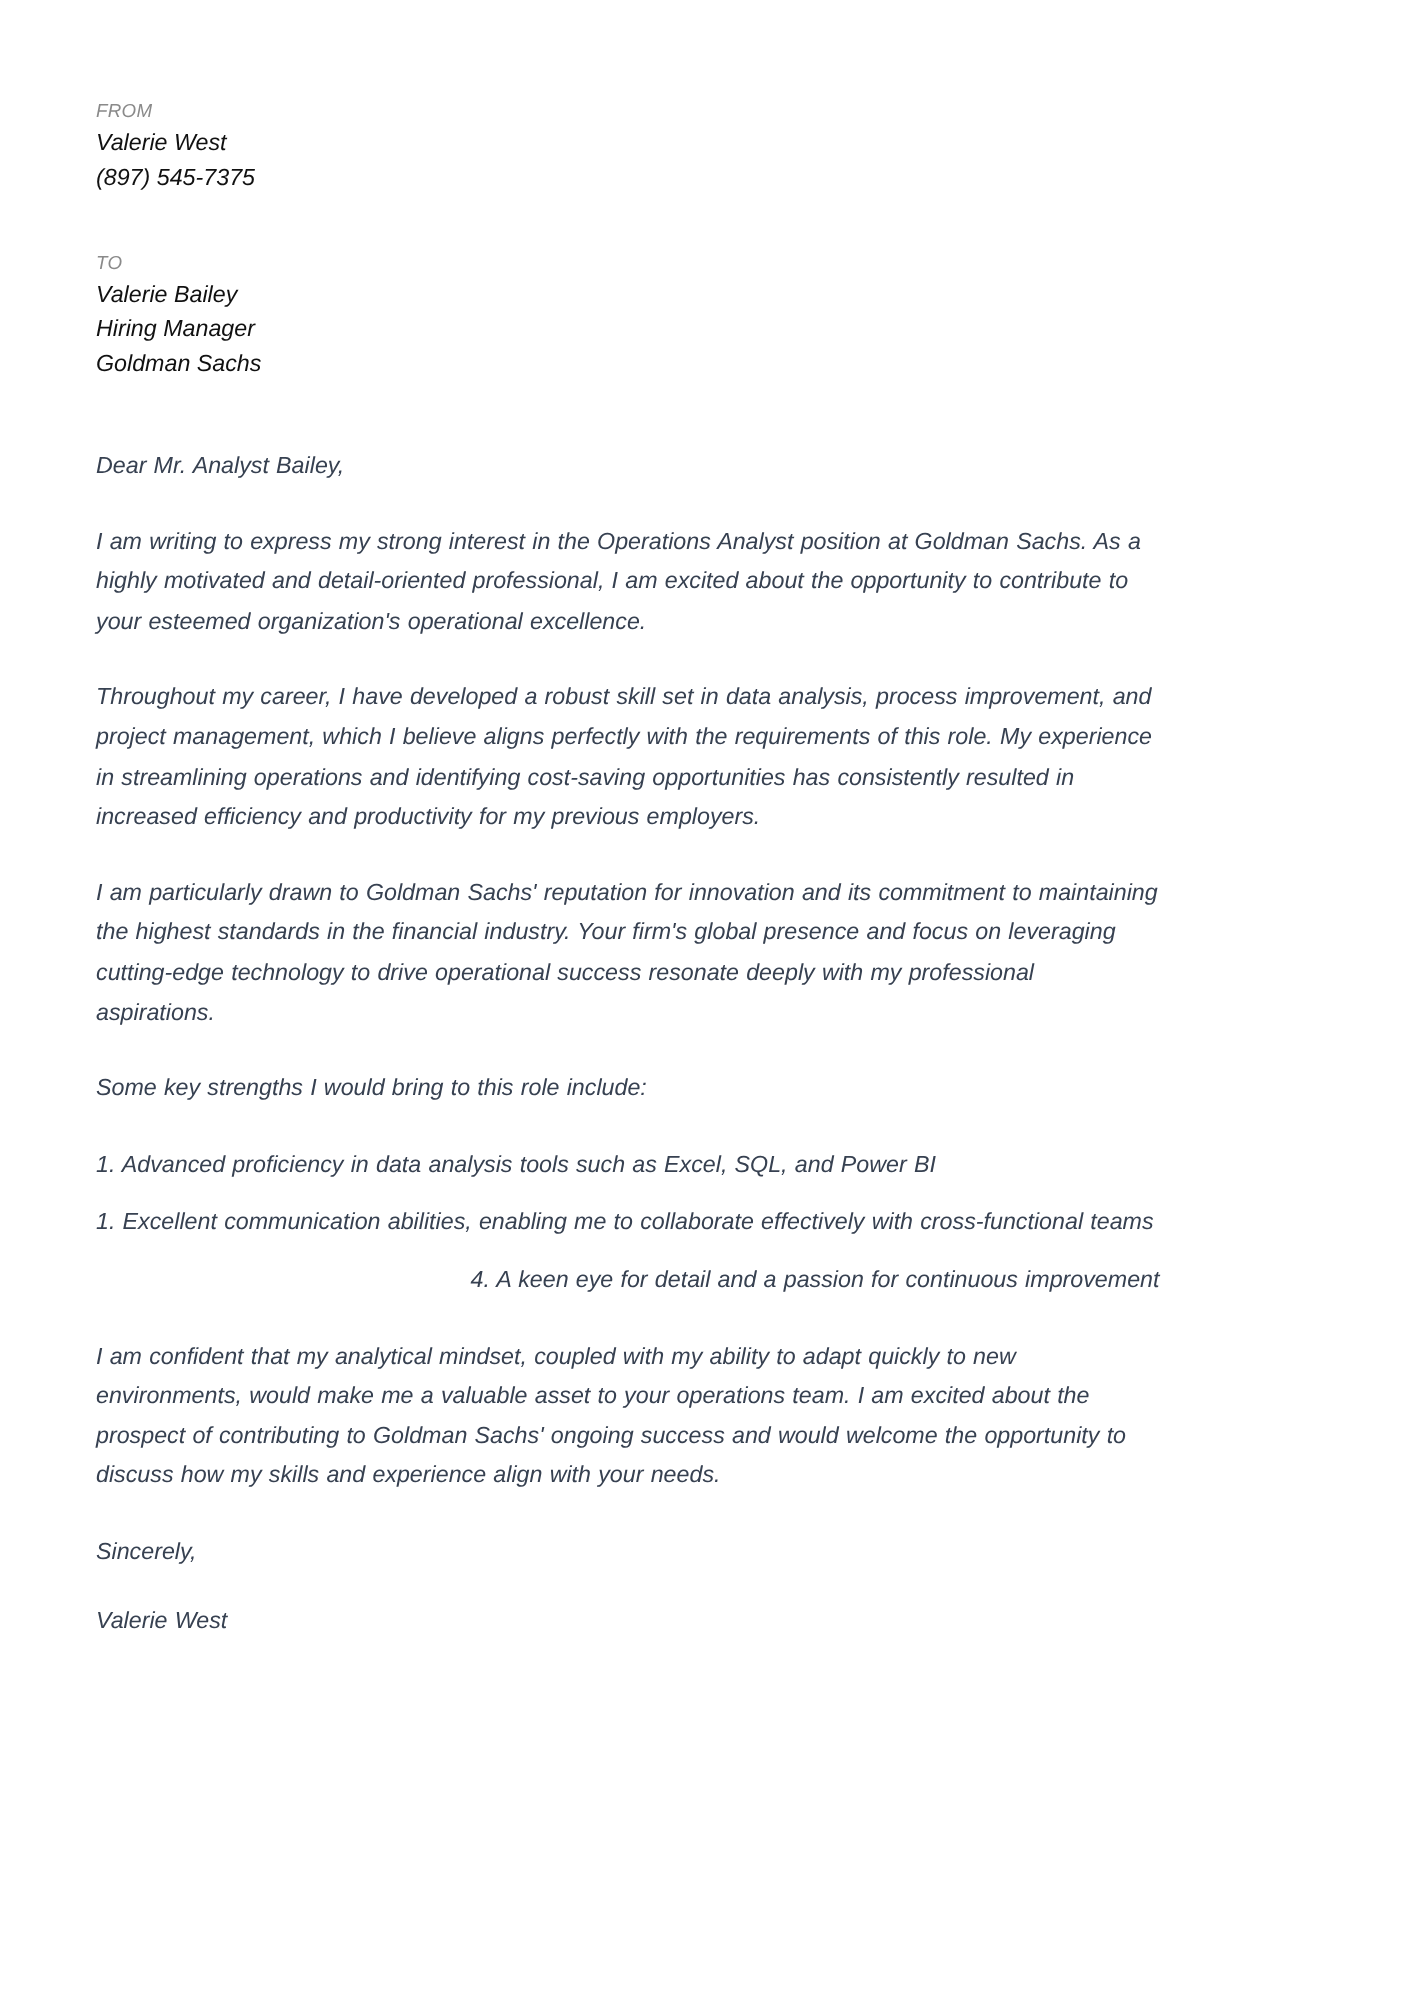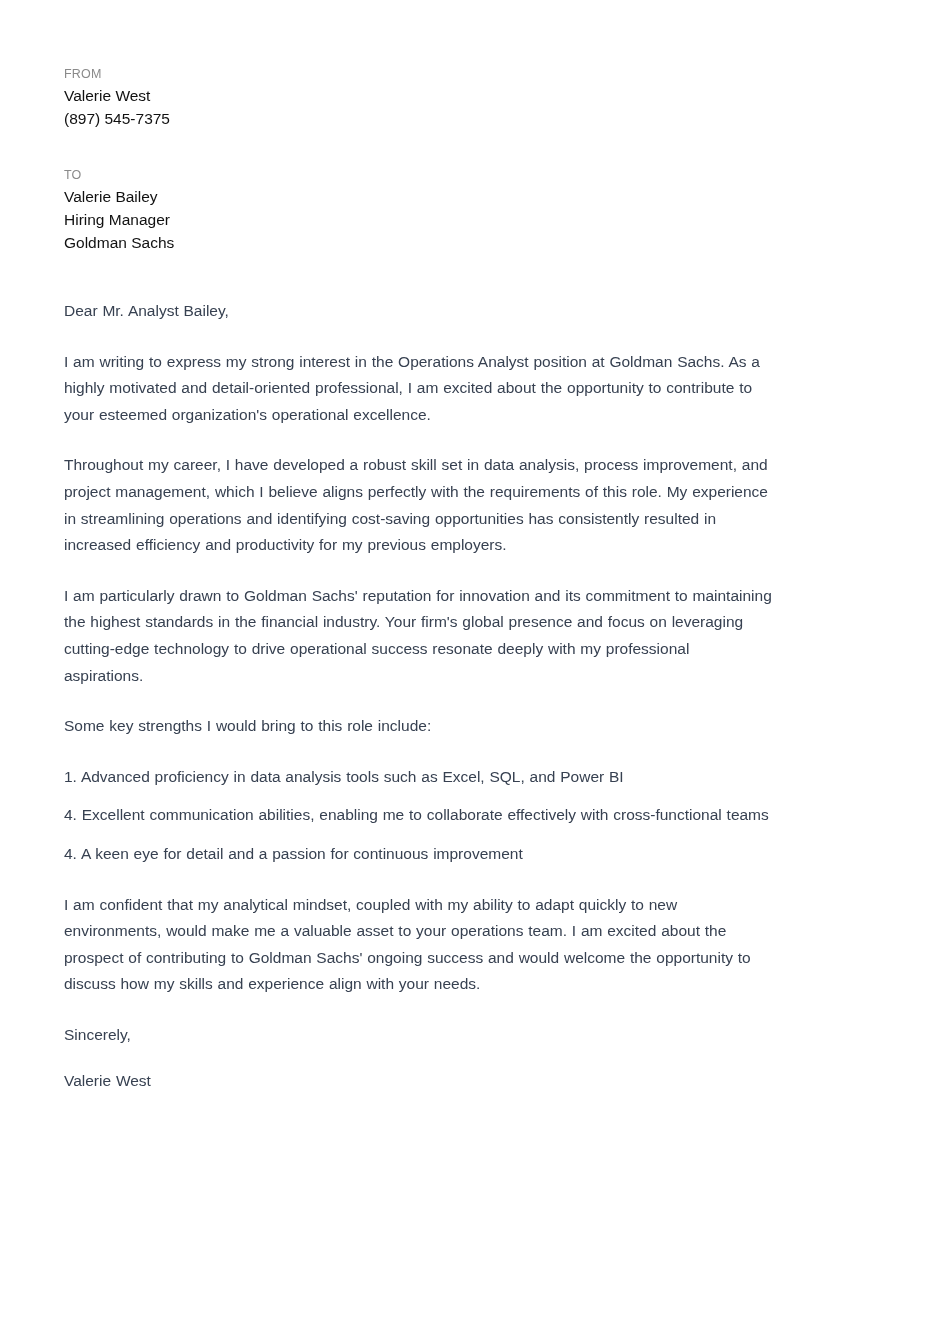--- a/index.html
+++ b/index.html
@@ -11,20 +11,21 @@
       width: 940px;
       height: 1329px;
       overflow: hidden;
       font-family: "Liberation Sans", sans-serif;
     }
     .page {
       position: relative;
       padding: 66px 36px 0 64px;
       box-sizing: border-box;
       width: 809px;
+      font-style: italic;
     }
     .block-label {
       font-size: 12.5px;
       color: #8a8a8a;
       letter-spacing: 0.2px;
       line-height: 16px;
       margin: 0 0 2px 0;
       text-transform: uppercase;
     }
     .contact-line {
@@ -39,21 +40,21 @@
       font-size: 15.5px;
       color: #374151;
       line-height: 26.6px;
       margin: 0;
       word-spacing: 0.5px;
     }
     .salutation { margin-bottom: 24px; }
     .para { margin-bottom: 24px; }
     .strengths-intro { margin-bottom: 24px; }
     .list-item { margin-bottom: 12px; }
-    .list-item.last { margin-bottom: 24px; }
+    .list-item.last { margin-bottom: 24px; text-align: right; }
     .closing { margin-bottom: 20px; }
   </style>
 </head>
 <body>
 
 <div class="page">
 
   <div class="from-block">
     <p class="block-label">FROM</p>
     <p class="contact-line">Valerie West</p>
@@ -71,21 +72,21 @@
     <p class="body-text salutation">Dear Mr. Analyst Bailey,</p>
 
     <p class="body-text para">I am writing to express my strong interest in the Operations Analyst position at Goldman Sachs. As a highly motivated and detail-oriented professional, I am excited about the opportunity to contribute to your esteemed organization's operational excellence.</p>
     <p class="body-text para">Throughout my career, I have developed a robust skill set in data analysis, process improvement, and project management, which I believe aligns perfectly with the requirements of this role. My experience in streamlining operations and identifying cost-saving opportunities has consistently resulted in increased efficiency and productivity for my previous employers.</p>
     <p class="body-text para">I am particularly drawn to Goldman Sachs' reputation for innovation and its commitment to maintaining the highest standards in the financial industry. Your firm's global presence and focus on leveraging cutting-edge technology to drive operational success resonate deeply with my professional aspirations.</p>
 
     <p class="body-text strengths-intro">Some key strengths I would bring to this role include:</p>
 
     <div>
       <p class="body-text list-item">1. Advanced proficiency in data analysis tools such as Excel, SQL, and Power BI</p>
-      <p class="body-text list-item">4. Excellent communication abilities, enabling me to collaborate effectively with cross-functional teams</p>
+      <p class="body-text list-item">1. Excellent communication abilities, enabling me to collaborate effectively with cross-functional teams</p>
       <p class="body-text list-item last">4. A keen eye for detail and a passion for continuous improvement</p>
     </div>
 
     <p class="body-text para">I am confident that my analytical mindset, coupled with my ability to adapt quickly to new environments, would make me a valuable asset to your operations team. I am excited about the prospect of contributing to Goldman Sachs' ongoing success and would welcome the opportunity to discuss how my skills and experience align with your needs.</p>
 
     <p class="body-text closing">Sincerely,</p>
     <p class="body-text">Valerie West</p>
   </div>
 
 </div>

